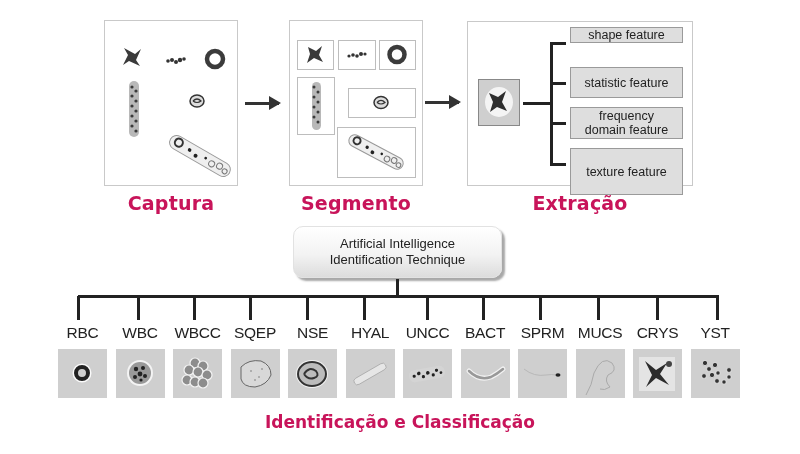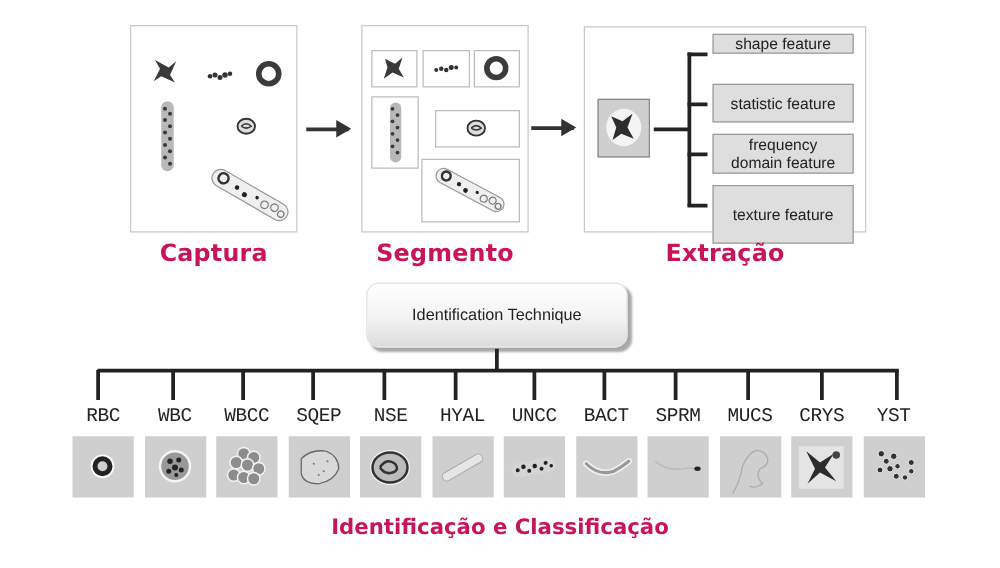--- a/index.html
+++ b/index.html
@@ -6,21 +6,21 @@
   body { width:800px; height:454px; position:relative; overflow:hidden; font-family:"Liberation Sans", sans-serif; }
   .abs { position:absolute; }
   .panel { position:absolute; border:1.5px solid #c9c9c9; background:#fff; box-sizing:border-box; }
   .subbox { position:absolute; border:1.5px solid #bdbdbd; background:#fff; box-sizing:border-box; }
   .caption { position:absolute; color:#c8145a; font-weight:bold; font-size:19px; text-align:center; font-family:"DejaVu Sans", sans-serif; letter-spacing:0.2px; }
   .arrow { position:absolute; height:2.5px; background:#333; }
   .arrow::after { content:""; position:absolute; right:-2px; top:-6px; border-left:12px solid #333; border-top:7px solid transparent; border-bottom:7px solid transparent; }
   .feat { position:absolute; left:570px; width:113px; border:1.5px solid #9a9a9a; background:#dedede; box-sizing:border-box; font-size:12.5px; color:#222; display:flex; align-items:center; justify-content:center; text-align:center; line-height:14px; }
   .line { position:absolute; background:#222; }
   .ai-box { position:absolute; left:293px; top:226px; width:209px; height:52px; border-radius:10px; background:linear-gradient(180deg,#ffffff 0%,#f3f3f3 55%,#dcdcdc 100%); box-shadow:3px 3px 2px #a8a8a8; border:1px solid #e2e2e2; box-sizing:border-box; display:flex; flex-direction:column; align-items:center; justify-content:center; font-size:13px; color:#222; line-height:16px; }
-  .cls-label { position:absolute; top:324px; width:60px; text-align:center; font-size:15.5px; color:#222; letter-spacing:-0.3px;font-family:Liberation Mono, monospace; }
+  .cls-label { position:absolute; top:324px; width:60px; text-align:center; font-size:15.5px; color:#222; letter-spacing:-0.3px; }
   .tile { position:absolute; top:349px; width:49px; height:49px; background:#cfcfcf; overflow:hidden; }
   .tile svg, .panel svg, .subbox svg { display:block; }
   .final { position:absolute; left:0; width:800px; top:412px; text-align:center; color:#c8145a; font-weight:bold; font-size:17px; font-family:"DejaVu Sans", sans-serif; }
 </style>
 </head>
 <body>
 
 <div class="panel" style="left:104px; top:20px; width:134px; height:166px;">
   <svg width="131" height="163">
 
@@ -168,20 +168,21 @@
   <span>frequency</span>
   <span>domain feature</span>
 </div>
 <div class="feat" style="top:148px; height:47px;">
   <span>texture feature</span>
 </div>
 
 <div class="caption" style="left:467px; top:192px; width:226px;">Extração</div>
 
 <div class="ai-box">
+  <span>Artificial Intelligence</span>
   <span>Identification Technique</span>
 </div>
 <div class="line" style="left:396px; top:279px; width:2.5px; height:18px;"></div>
 <div class="line" style="left:78px; top:295px; width:641px; height:2.5px;"></div>
 
 <div id="class-tree">
     <div class="line" style="left: 77px; top: 296px; width: 2.5px; height: 24px;"></div>
     <div class="cls-label" style="left: 52.5px;">RBC</div>
     <div class="tile" style="left: 58px;">
       <svg width="49" height="49">

